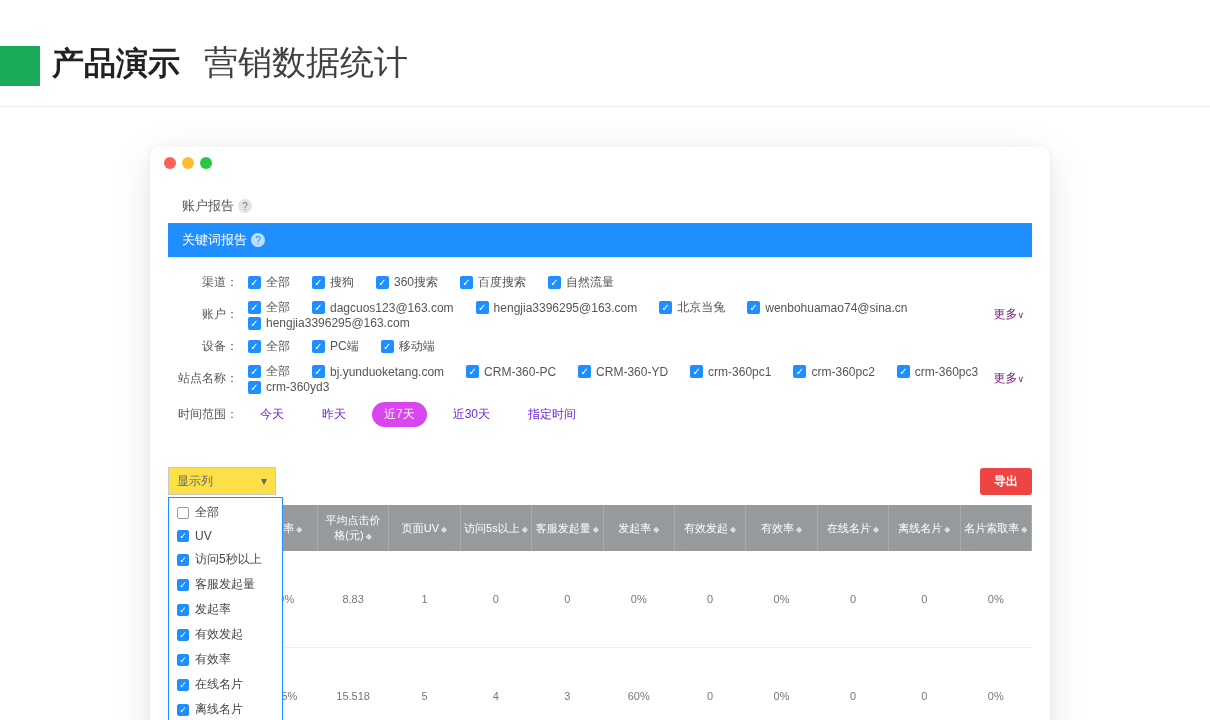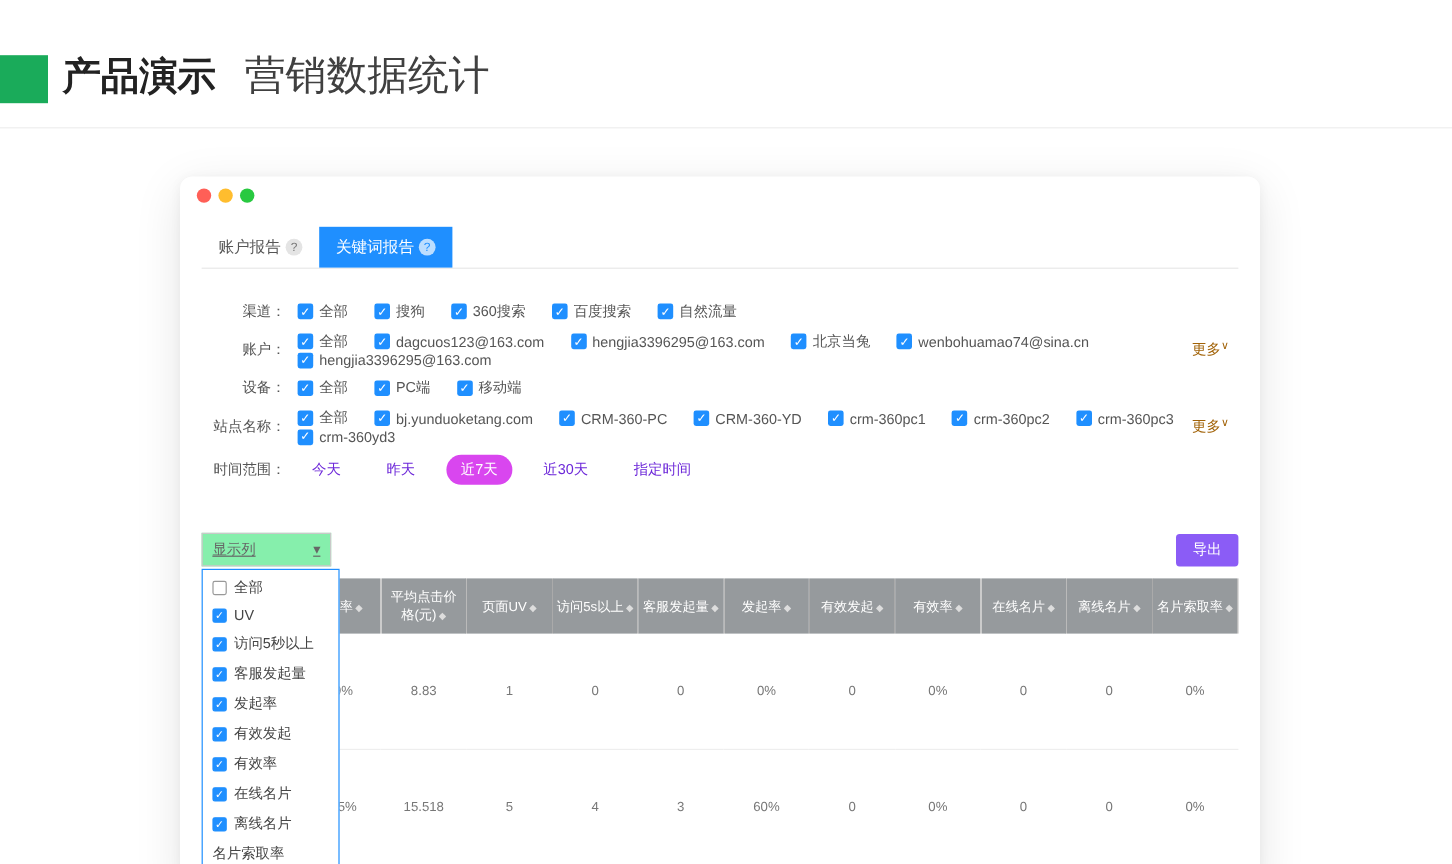--- a/index.html
+++ b/index.html
@@ -17,46 +17,46 @@
   width: 900px; background: #fff; border-radius: 10px;
   box-shadow: 0 10px 40px rgba(0,0,0,.10), 0 2px 10px rgba(0,0,0,.05);
   overflow: hidden; position: relative;
 }
 .titlebar { height: 32px; display: flex; align-items: center; padding: 0 14px; }
 .dot { width: 12px; height: 12px; border-radius: 50%; margin-right: 6px; }
 .dot.red { background: #ff5f57; } .dot.yellow { background: #ffbd2e; } .dot.green { background: #28c940; }
 
 .app-body { padding: 10px 18px 18px 18px; font-size: 12px; color: #555; }
 
-.tabs { display: flex; border-bottom: 1px solid #e8e8e8; margin-bottom: 27px; }
+.tabs { display: flex; border-bottom: 1px solid #e8e8e8; margin-bottom: 16px; flex-direction: column; }
 .tab { padding: 8px 14px; font-size: 13px; cursor: pointer; display: inline-flex; align-items: center; }
 .tab.active { background: #1f8fff; color: #fff; }
 .help-icon { width: 14px; height: 14px; border-radius: 50%; background: rgba(255,255,255,.7); color: #1f8fff; font-size: 10px; display: inline-flex; align-items: center; justify-content: center; margin-left: 4px; }
 .tab:not(.active) .help-icon { background: #e4e4e4; color: #777; }
 
 .filter-row { display: flex; align-items: center; margin: 8px 0; position: relative; }
 .filter-label { width: 80px; text-align: right; color: #555; padding-right: 10px; flex-shrink: 0; }
 .filter-opts { display: flex; flex-wrap: wrap; flex: 1; }
 .chk-item { display: inline-flex; align-items: center; margin-right: 22px; color: #555; }
 .chk-icon { width: 13px; height: 13px; border-radius: 2px; background: #1f8fff; color: #fff; font-size: 10px; display: inline-flex; align-items: center; justify-content: center; margin-right: 5px; }
-.more-link { color: #a16207; position: absolute; right: 8px; display: inline-flex; align-items: flex-start; }
+.more-link { color: #701a75; position: absolute; right: 8px; display: inline-flex; align-items: center; }
 
 .time-opt, .pill { padding: 4px 12px; border-radius: 14px; margin-right: 14px; color: #6d28d9; cursor: pointer; }
 .pill.active { background: #d946ef; color: #fff; }
 
 .table-zone { margin-top: 40px; position: relative; }
 .table-topbar { display: flex; align-items: center; margin-bottom: 10px; }
 .dropdown-trigger {
-  width: 108px; height: 28px; border: 1px solid #c9c9c9; background: #86efac;
+  width: 108px; height: 28px; border: 1px solid #c9c9c9; background: #fde047;
   display: inline-flex; align-items: center; justify-content: space-between;
-  padding: 0 8px; font-size: 12px; color: #666; cursor: pointer; text-decoration: underline;
+  padding: 0 8px; font-size: 12px; color: #666; cursor: pointer;
 }
 .export-btn {
-  margin-left: auto; background: #8b5cf6; color: #fff; padding: 5px 14px;
-  border-radius: 3px; font-size: 12px; cursor: pointer;
+  margin-left: auto; background: #ef4444; color: #fff; padding: 5px 14px;
+  border-radius: 3px; font-size: 12px; cursor: pointer; font-weight: bold;
 }
 
 .dropdown-panel {
   position: absolute; top: 30px; left: 0; width: 115px; background: #fff;
   border: 1px solid #1f8fff; z-index: 5; padding: 2px 0;
 }
 .dd-item { padding: 4px 8px; display: flex; align-items: center; font-size: 12px; color: #444; cursor: pointer; }
 .dd-chk { width: 12px; height: 12px; border: 1px solid #999; border-radius: 2px; margin-right: 6px; display: inline-flex; align-items: center; justify-content: center; font-size: 9px; flex-shrink: 0; }
 .dd-chk.checked { background: #1f8fff; border-color: #1f8fff; color: #fff; }
 

